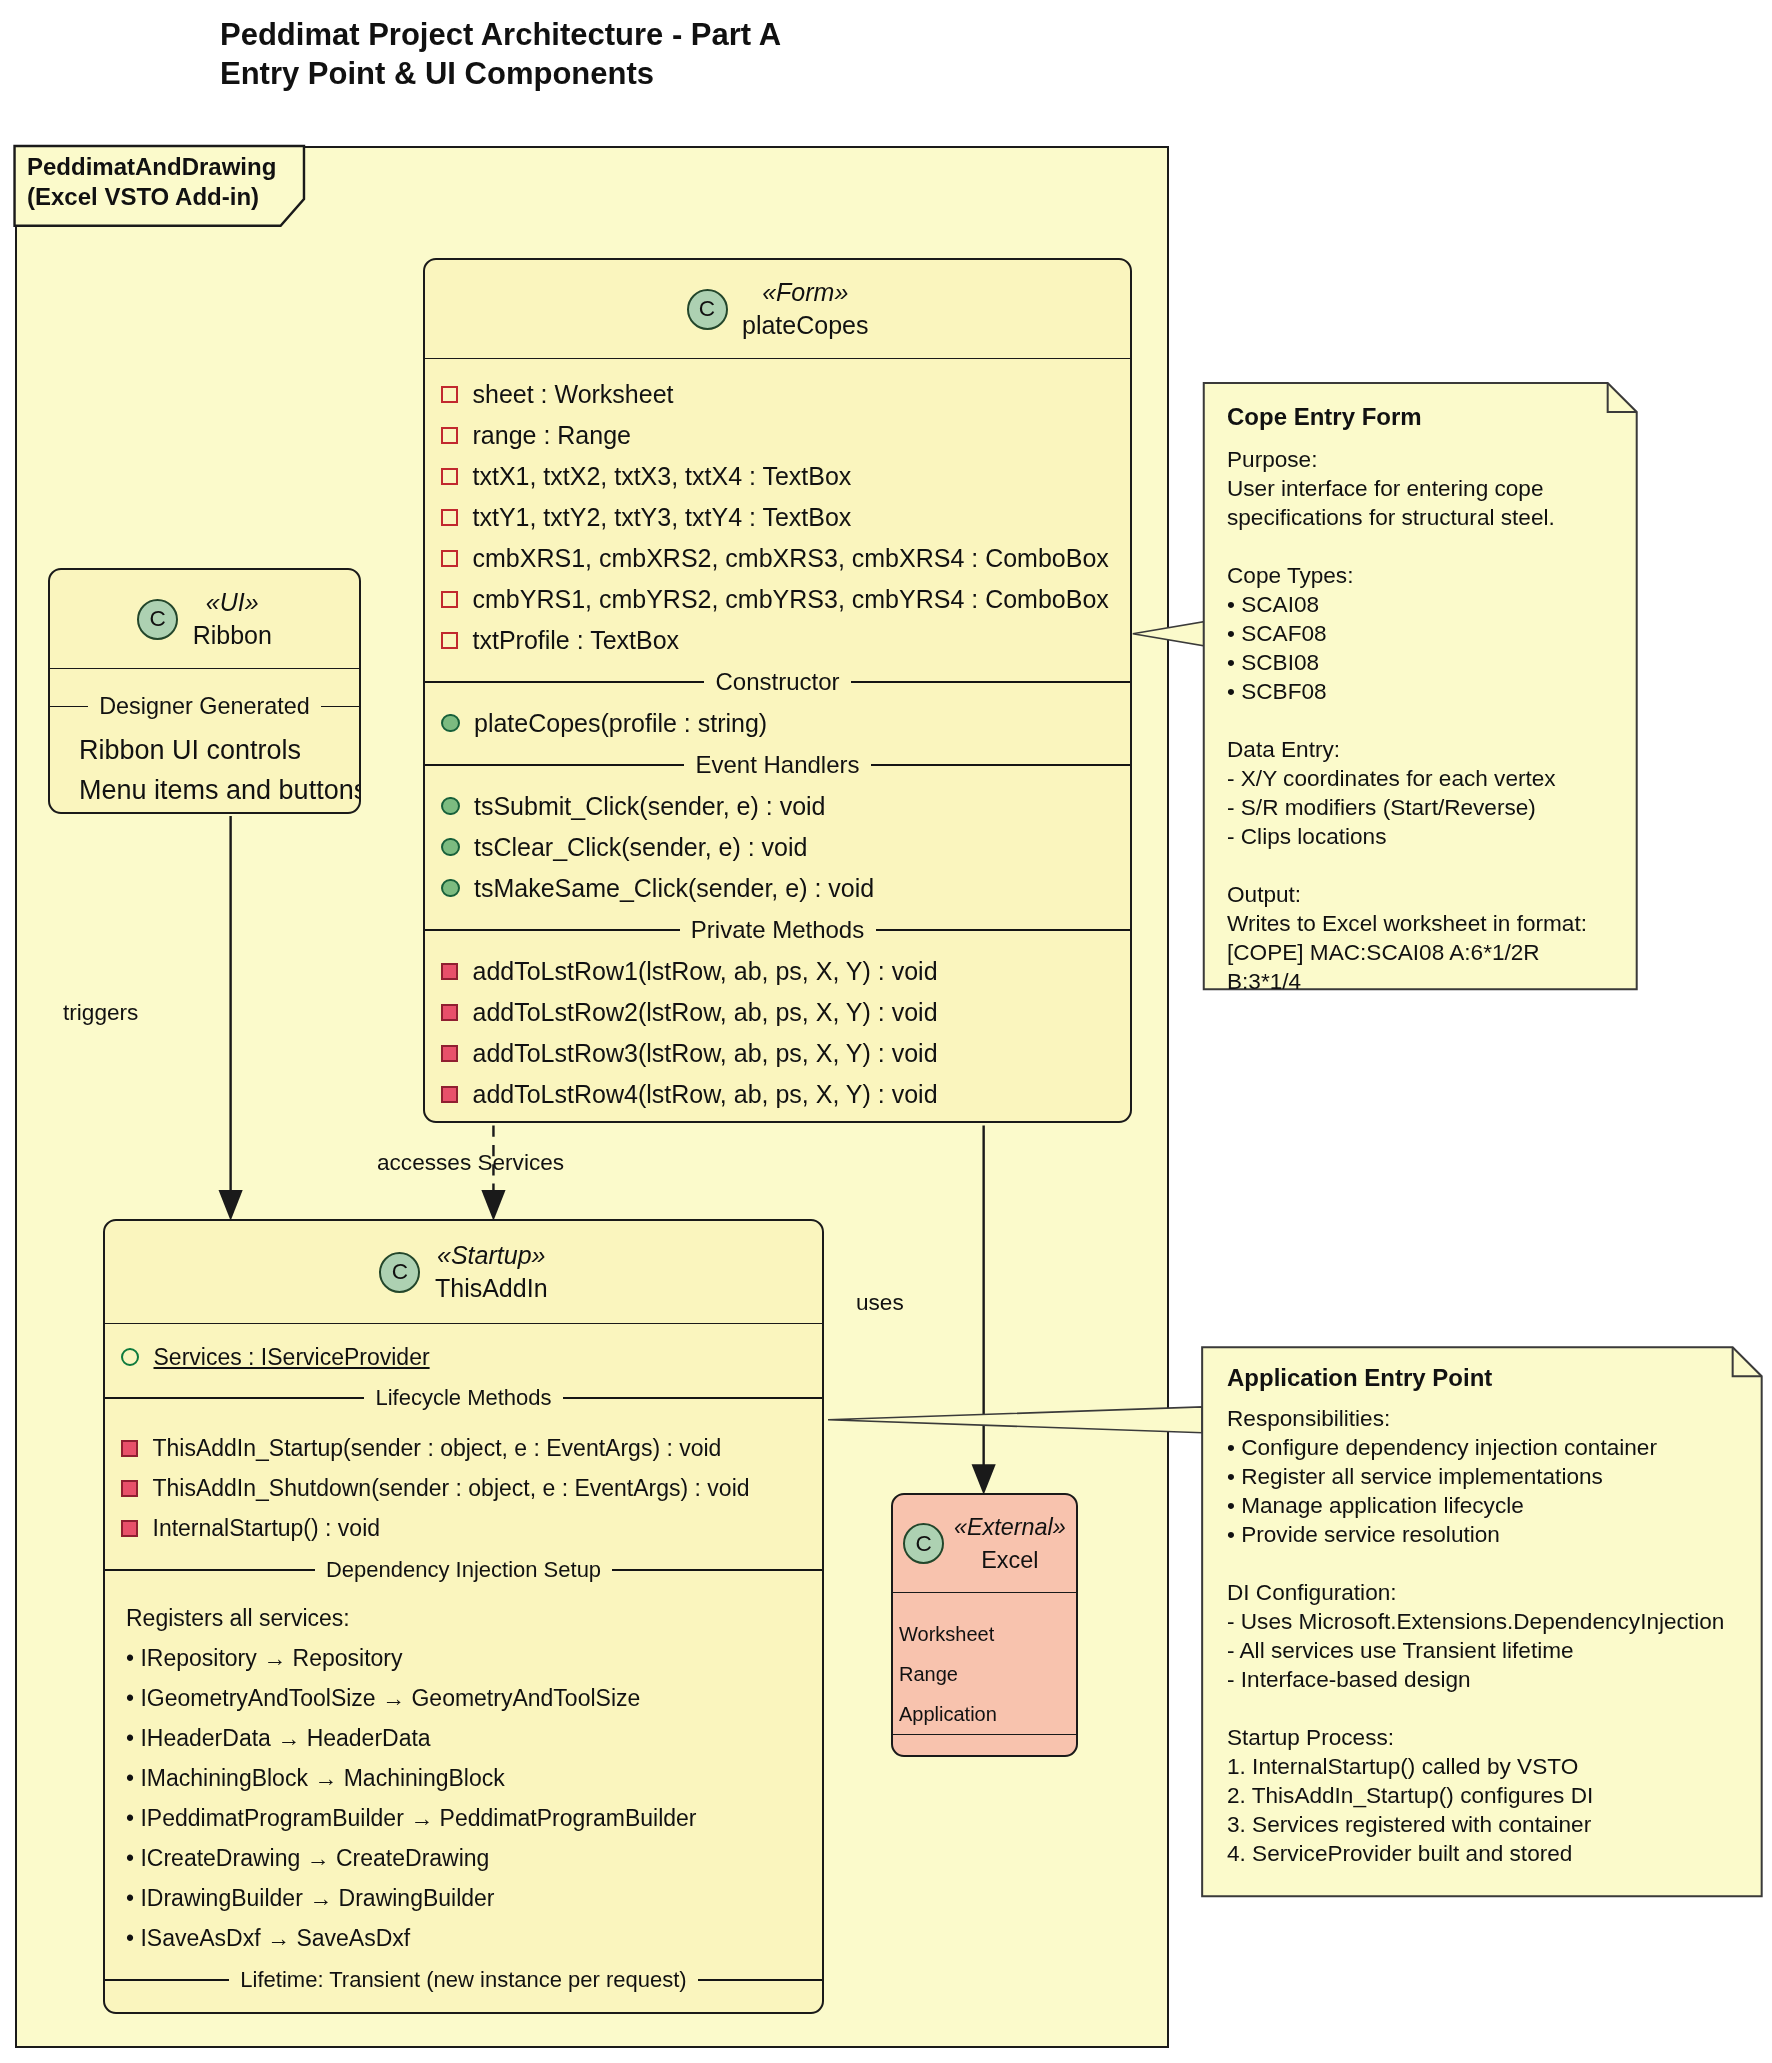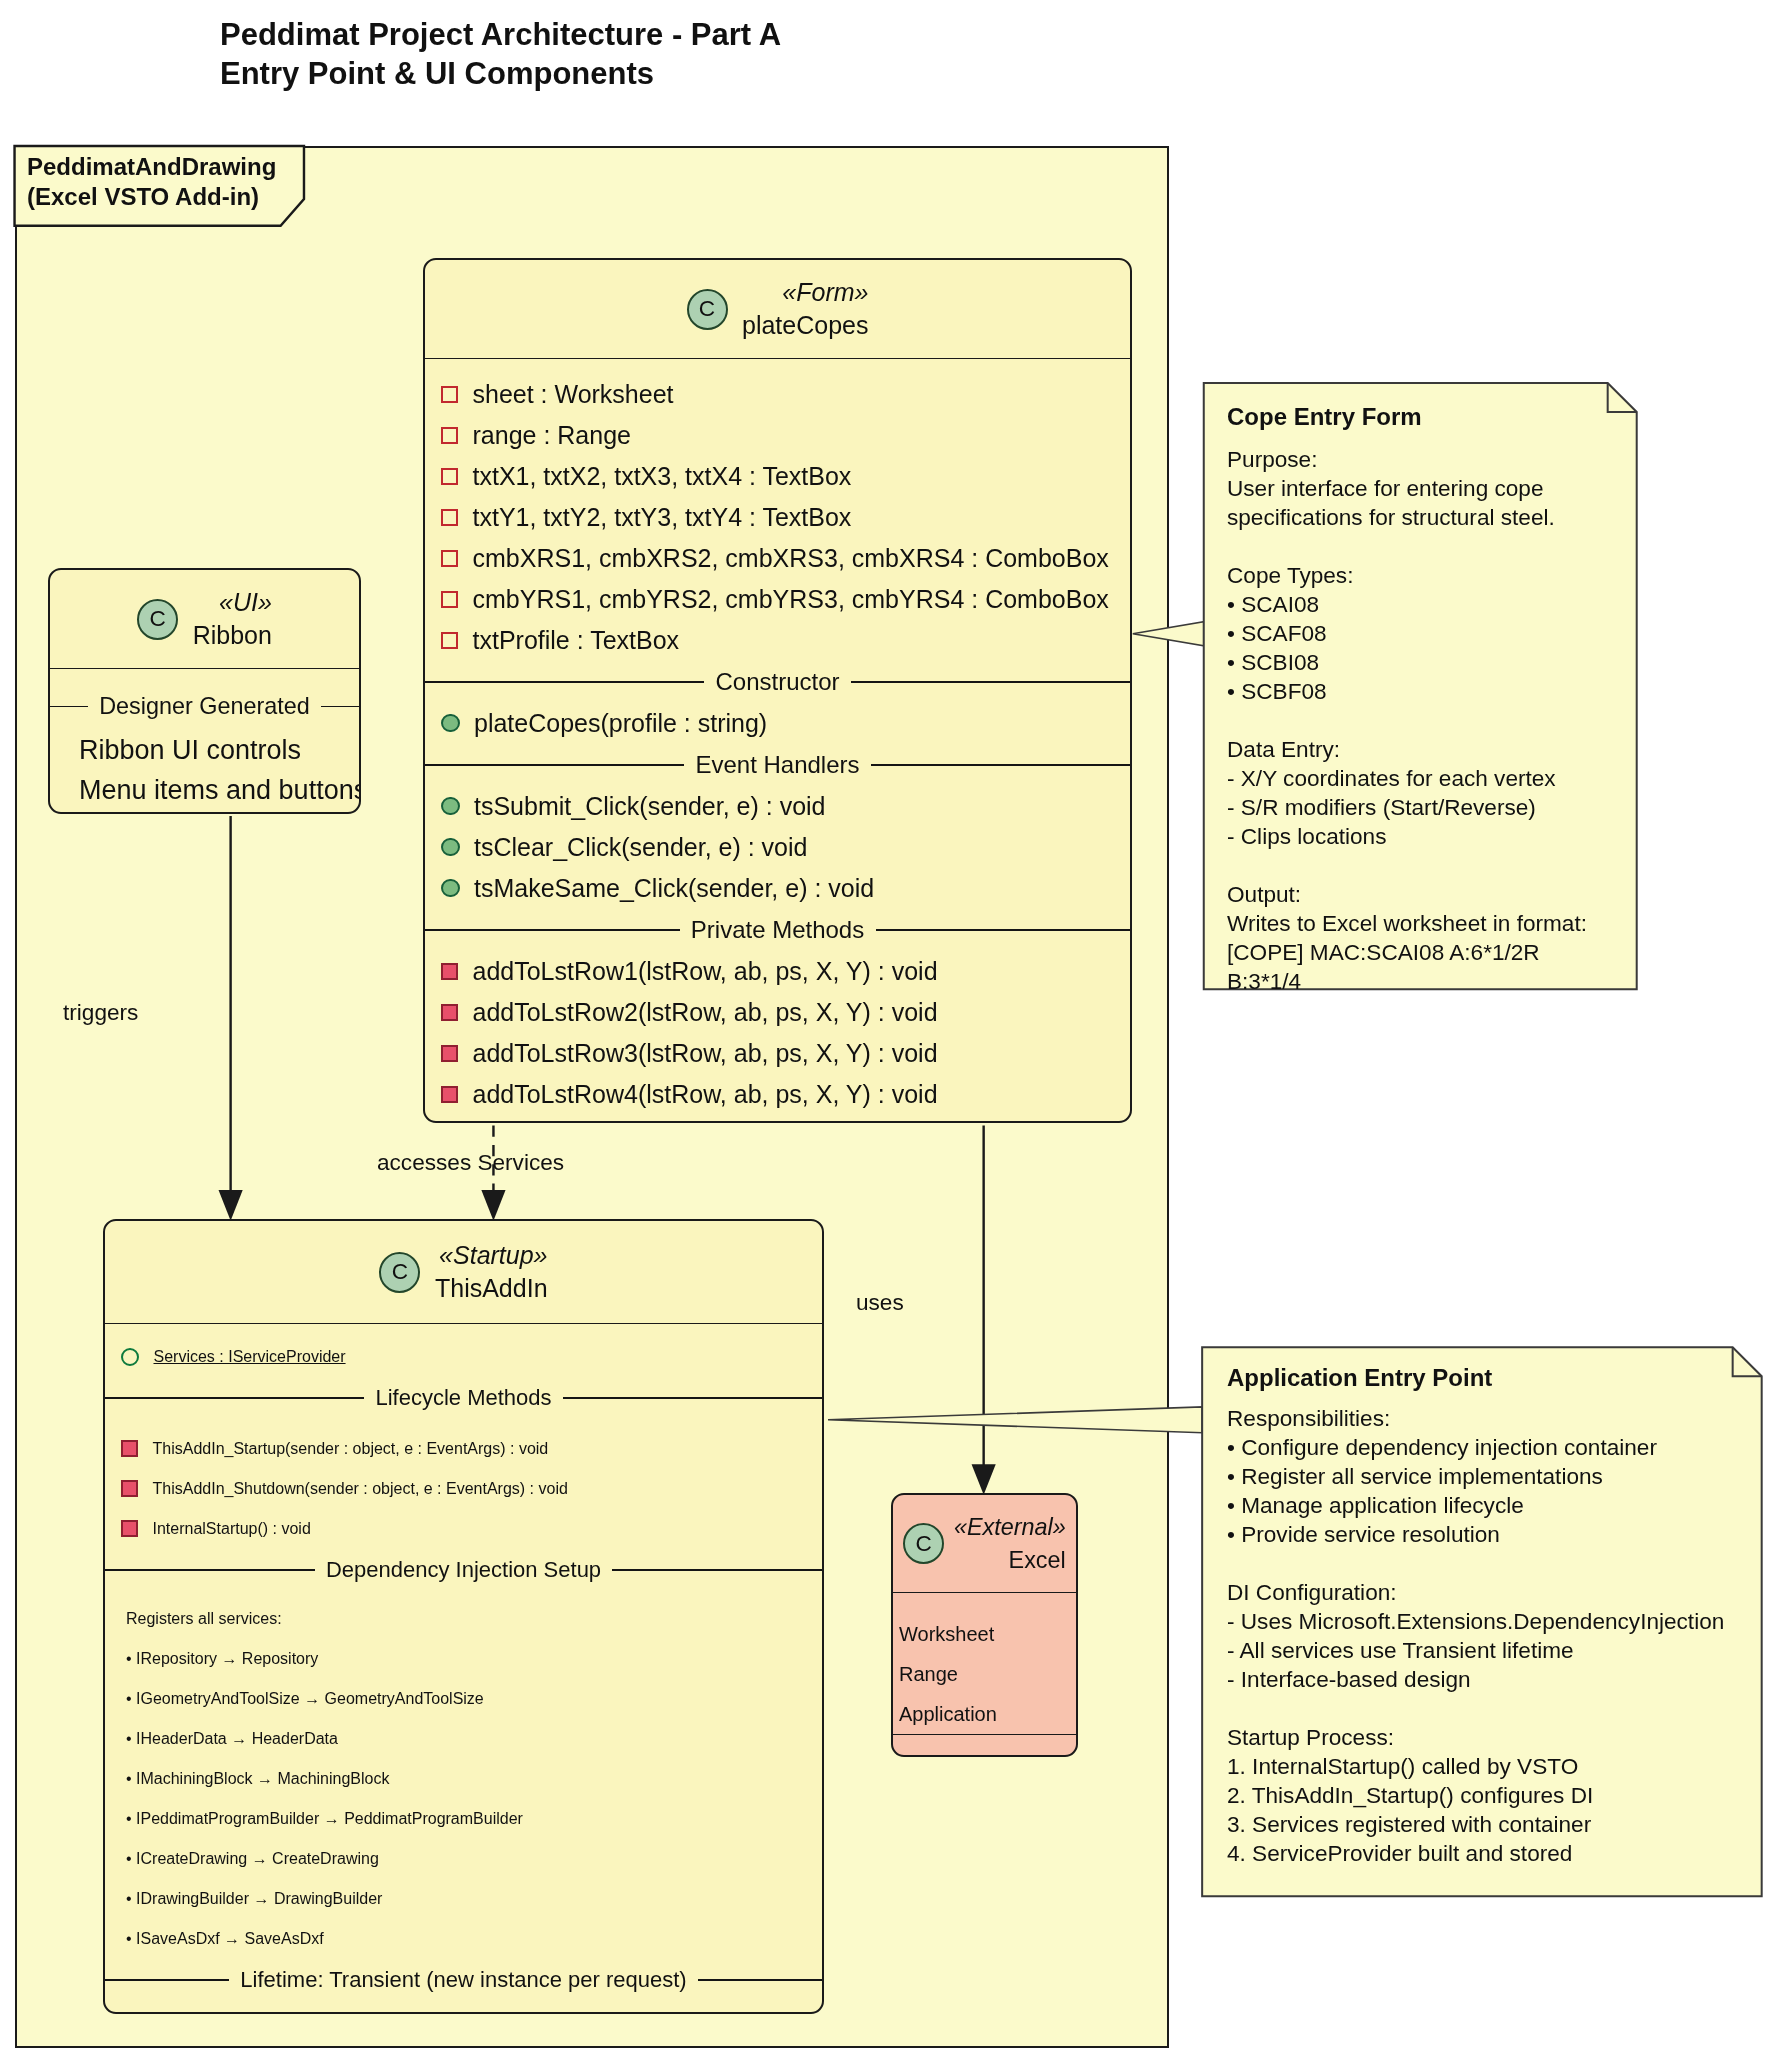--- a/index.html
+++ b/index.html
@@ -21,28 +21,28 @@
   
   #overlay{left:0;top:0;z-index:2;pointer-events:none;}
 
   
   .cls{background:#FAF5BE;border:2.4px solid #1a1a1a;border-radius:13px;
     box-sizing:border-box;z-index:1;display:flex;flex-direction:column;overflow:hidden;}
   .cls.external{background:#F8C3AE;}
   .cls-header{display:flex;align-items:center;justify-content:center;gap:14.5px;flex:none;}
   .circ{width:37px;height:37px;border-radius:50%;background:#ADD1B2;border:2.4px solid #23462b;
     display:flex;align-items:center;justify-content:center;font-size:22.6px;color:#111;flex:none;}
-  .hdr-text{text-align:right;}
+  .hdr-text{text-align:center;}
   .stereo{font-style:italic;font-size:25px;line-height:32px;}
   .cname{font-size:25px;line-height:34px;}
   .hsep{border-top:1.6px solid #1a1a1a;flex:none;}
 
   .row{display:flex;align-items:center;gap:14.5px;padding-left:16px;flex:none;white-space:nowrap;}
   .pc .row{height:41px;font-size:25px;}
-  .ta .row{height:40px;font-size:16px;}
+  .ta .row{height:40px;font-size:23px;}
   .rb .row{height:40px;font-size:27px;padding-left:29px;}
   .ex .row{height:40px;font-size:20px;padding-left:6px;}
   .noicon{padding-left:21px;}
 
   .divider{display:flex;align-items:center;flex:none;}
   .pc .divider{height:42px;font-size:24px;}
   .ta .divider{height:42px;font-size:22px;}
   .rb .divider{height:39px;font-size:23.4px;}
   .dl{flex:1;border-top:2.8px solid #151515;height:0;}
   .rb .dl{border-top-width:1.6px;}

